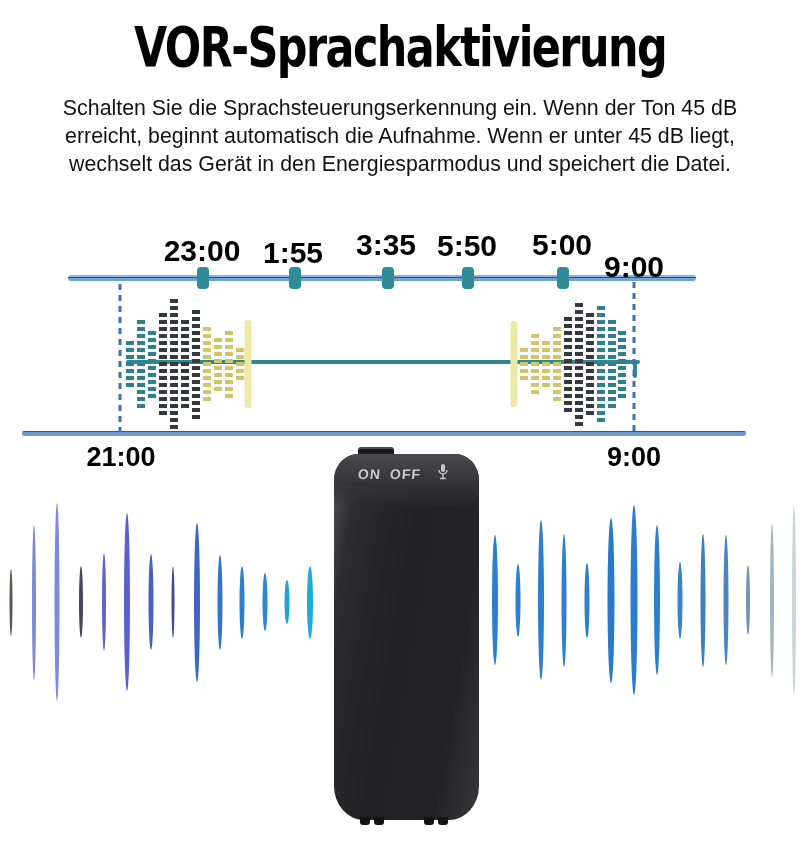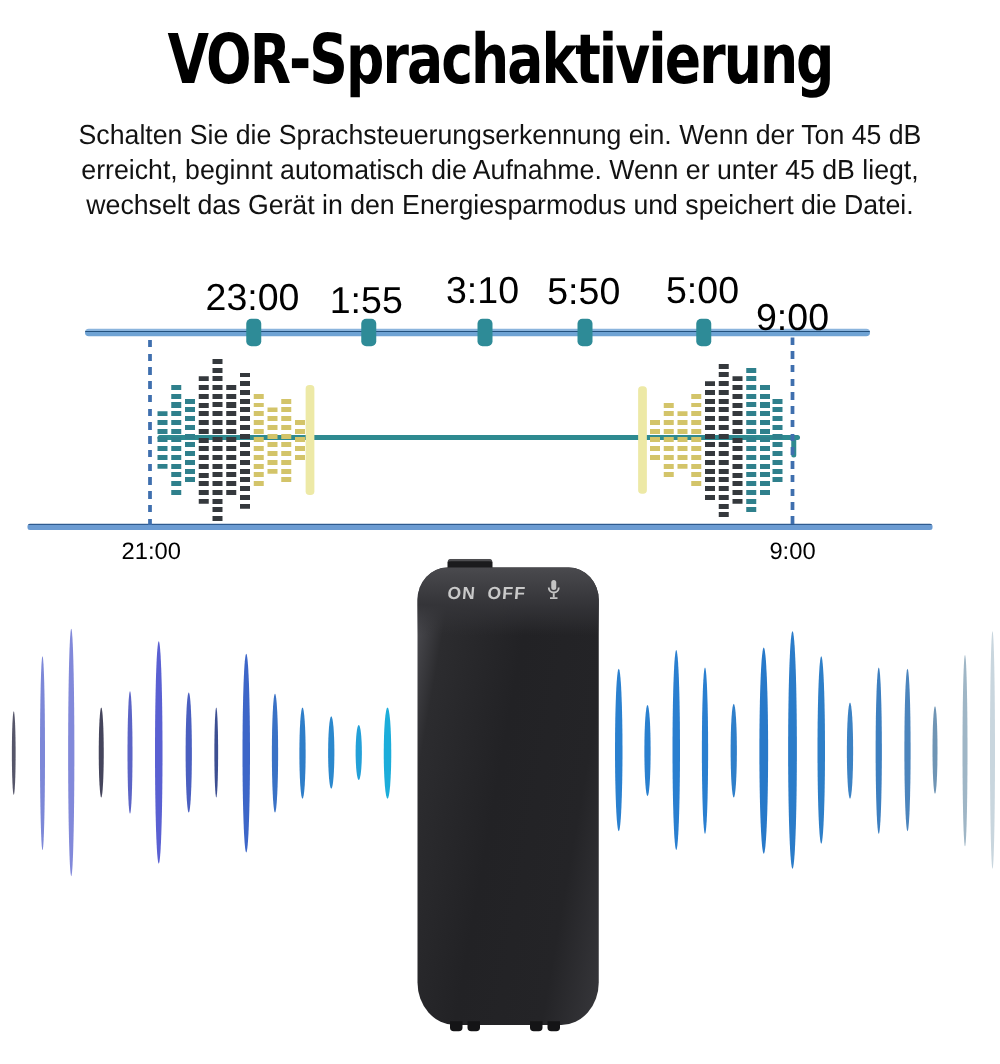--- a/index.html
+++ b/index.html
@@ -7,32 +7,32 @@
          font-family:"Liberation Sans",sans-serif;}
 
   
   .title{position:absolute;top:20px;left:0;width:800px;text-align:center;
          font-family:"DejaVu Sans",sans-serif;font-weight:bold;font-size:55px;
          letter-spacing:-2px;color:#000;transform:scaleX(.78);line-height:1;}
   .intro{position:absolute;top:94px;left:0;width:800px;text-align:center;
          font-size:22px;line-height:28px;color:#121212;transform:scaleX(.97);}
 
   
-  .tl{position:absolute;left:0;top:0;width:800px;height:470px;}
+  .tl{position:absolute;left:0;top:12px;width:800px;height:470px;font-weight:bold;}
   .tl-top-line{position:absolute;left:68px;top:263px;width:628px;height:6px;border-radius:3px;
         background:linear-gradient(to bottom,#8ab4dd 0 2px,#24527e 2px 3px,#6fa3d4 3px 6px);}
   .tl-bottom-line{position:absolute;left:22px;top:419px;width:724px;height:5px;border-radius:2px;
         background:linear-gradient(to bottom,#2e5a8f 0 1px,#6b9bd2 1px 5px);}
   .tl-mid-line{position:absolute;left:126px;top:348px;width:514px;height:4px;
         background:#2e8a90;border-radius:2px;}
   .tl-mid-hook{position:absolute;left:633px;top:350px;width:4px;height:16px;
         background:#2e8a90;border-radius:2px;}
   .tl-label{position:absolute;line-height:1;color:#000;transform:translateX(-50%);white-space:nowrap;}
   .tl-label.top{font-size:30px;}
-  .tl-label.bottom{font-size:19px;}
+  .tl-label.bottom{font-size:27px;}
   .tick{position:absolute;width:12px;height:22px;top:255px;border-radius:4px;
         transform:translateX(-50%);}
   .dashv{position:absolute;width:3px;transform:translateX(-50%);
         background:repeating-linear-gradient(to bottom,#3f6fae 0 6px,transparent 6px 11px);}
   .wfcol{position:absolute;width:8px;transform:translateX(-50%);}
   .wfsolid{position:absolute;width:7px;transform:translateX(-50%);border-radius:3px;}
 
   
   .device{position:absolute;left:334px;top:454px;width:145px;height:366px;
         border-radius:24px 24px 30px 30px / 26px 26px 34px 34px;
@@ -70,21 +70,21 @@
   </div>
 
   <div class="tl">
     <div class="tl-top-line"></div>
     <div class="tl-bottom-line"></div>
     <div class="tl-mid-line"></div>
     <div class="tl-mid-hook"></div>
     <div>
         <div class="tl-label top" style="left: 202px; top: 224px;">23:00</div>
         <div class="tl-label top" style="left: 293px; top: 226px;">1:55</div>
-        <div class="tl-label top" style="left: 386px; top: 218px;">3:10</div>
+        <div class="tl-label top" style="left: 386px; top: 218px;">3:35</div>
         <div class="tl-label top" style="left: 467px; top: 219px;">5:50</div>
         <div class="tl-label top" style="left: 562px; top: 218px;">5:00</div>
         <div class="tl-label top" style="left: 634px; top: 240px;">9:00</div>
         <div class="tl-label bottom" style="left: 121px; top: 432px;">21:00</div>
         <div class="tl-label bottom" style="left: 634px; top: 432px;">9:00</div>
         <div class="tick" style="left: 203px; background: rgb(46, 139, 151);"></div>
         <div class="tick" style="left: 295px; background: rgb(46, 139, 151);"></div>
         <div class="tick" style="left: 388px; background: rgb(46, 139, 151);"></div>
         <div class="tick" style="left: 468px; background: rgb(46, 139, 151);"></div>
         <div class="tick" style="left: 563px; background: rgb(46, 139, 151);"></div>

